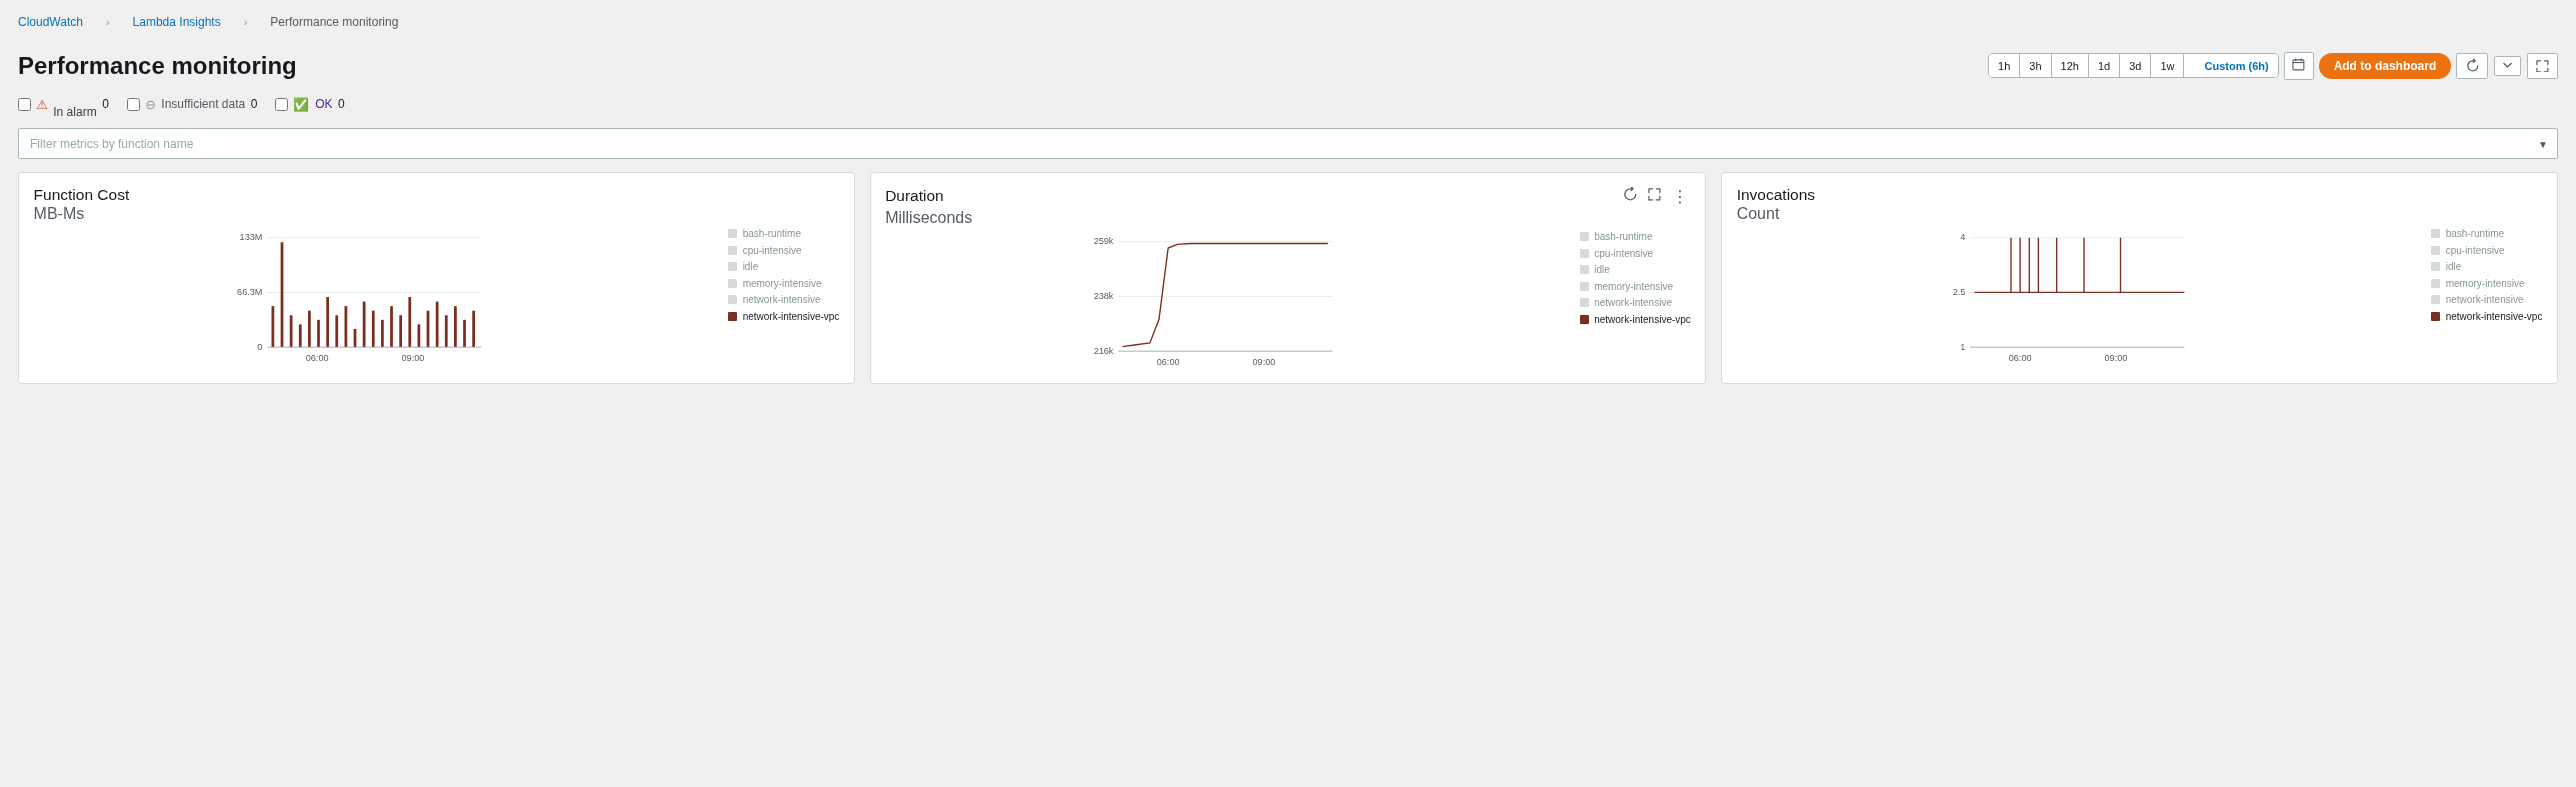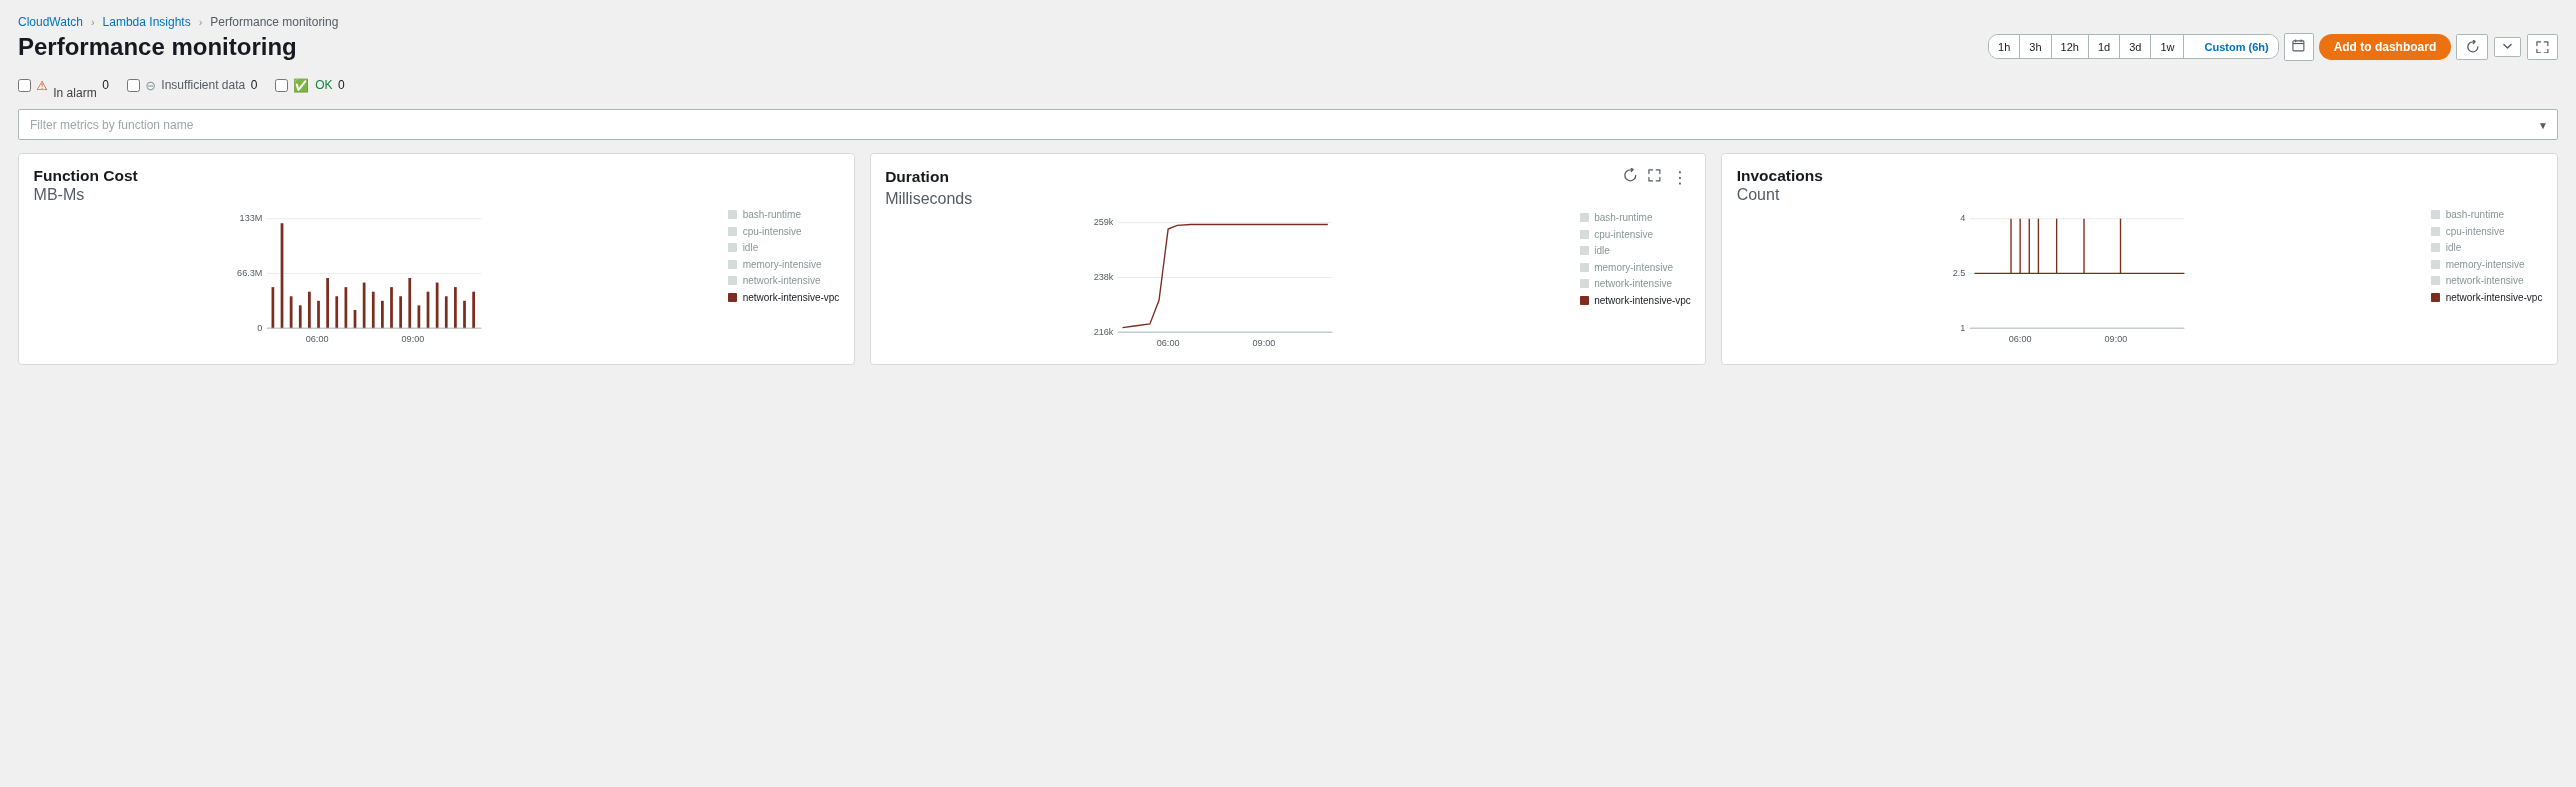--- a/index.html
+++ b/index.html
@@ -12,24 +12,24 @@
     }
     .page-wrapper {
       background: #f0f0f0;
       padding: 14.6px 18px;
       min-height: 100vh;
     }
     
     .breadcrumb {
       display: flex;
       align-items: center;
-      gap: 8px;
+      gap: 23px;
       font-size: 12px;
       color: #545b64;
-      margin-bottom: 4px;
+      margin-bottom: 23px;
     }
     .breadcrumb a {
       color: #0073bb;
       text-decoration: none;
     }
     .breadcrumb-sep {
       color: #879596;
       font-size: 11px;
     }
     
@@ -46,21 +46,21 @@
     }
     
     .time-controls {
       display: flex;
       align-items: center;
       gap: 5.5px;
     }
     .time-btn-group {
       display: flex;
       border: 0.9px solid #aab7b8;
-      border-radius: 10px;
+      border-radius: 5px;
       background: #fff;
       overflow: hidden;
     }
     .time-btn {
       padding: 5.5px 9px;
       border: none;
       border-right: 0.9px solid #aab7b8;
       background: #fff;
       cursor: pointer;
       font-size: 11px;
@@ -118,21 +118,21 @@
     .alarm-item input[type="checkbox"] {
       width: 12.8px;
       height: 12.8px;
       cursor: pointer;
     }
     .alarm-icon-warn { color: #d13212; font-size: 12.8px; }
     .alarm-icon-info { color: #879596; font-size: 12.8px; }
     .alarm-icon-ok { color: #1d8348; font-size: 12.8px; }
     .alarm-label-red { color: #404040; font-weight: 500; margin-top: 16px; }
     .alarm-label-gray { color: #545b64; }
-    .alarm-label-green { color: #15803d; font-weight: 500; }
+    .alarm-label-green { color: #4c1d95; font-weight: 500; }
     
     .filter-row {
       margin-bottom: 12.8px;
     }
     .filter-input-wrapper {
       position: relative;
       background: #fff;
       border: 0.9px solid #aab7b8;
       border-radius: 1.8px;
     }
@@ -168,21 +168,21 @@
       padding: 12.8px 14.6px 9px;
     }
     .chart-header {
       display: flex;
       align-items: center;
       justify-content: space-between;
       margin-bottom: 1.8px;
     }
     .chart-title {
       font-size: 15.5px;
-      font-weight: 700;
+      font-weight: 400;
       color: #16191f;
     }
     .chart-actions {
       display: flex;
       align-items: center;
       gap: 7.3px;
     }
     .chart-action-icon {
       cursor: pointer;
       color: #545b64;

